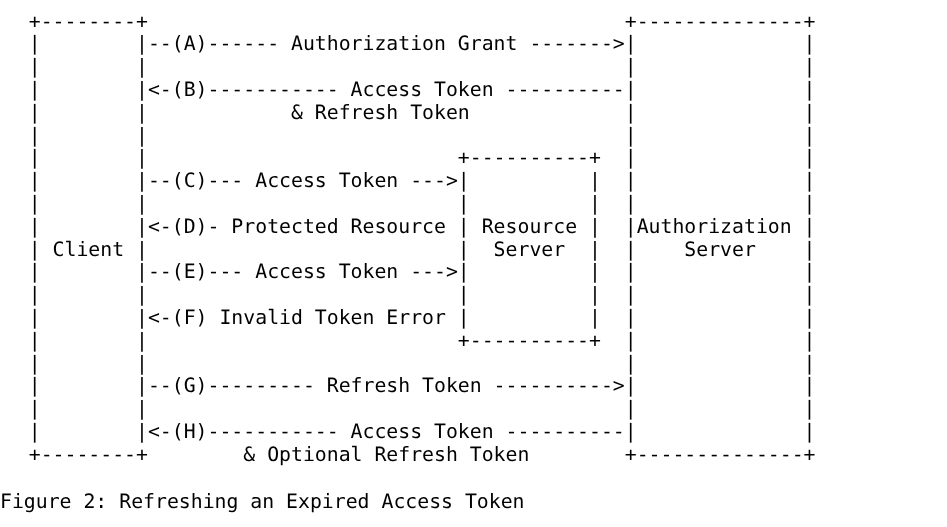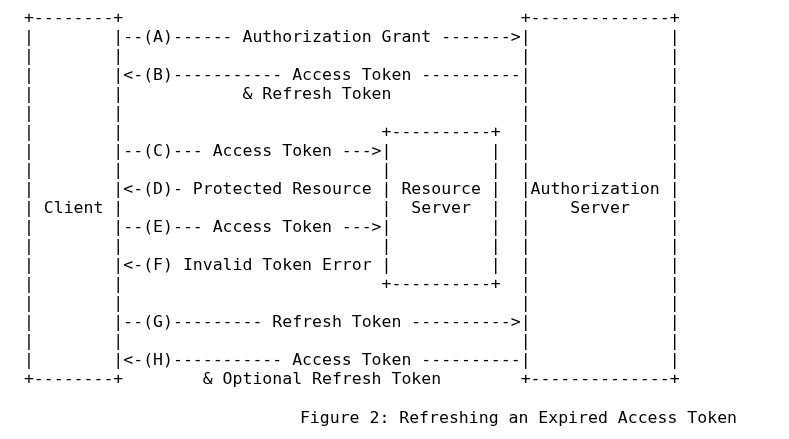--- a/index.html
+++ b/index.html
@@ -34,21 +34,21 @@
     letter-spacing: 0px;
     white-space: pre;
     color: #000000;
     font-weight: 400;
   }
   .figure-caption {
     position: absolute;
     left: 0px;
     top: 408px;
     width: 737px;
-    text-align: right;
+    text-align: left;
     font-family: "DejaVu Sans Mono", "Liberation Mono", monospace;
     font-size: 16.5px;
     line-height: 19px;
     white-space: pre;
     color: #000000;
   }
 </style>
 </head>
 <body>
 

